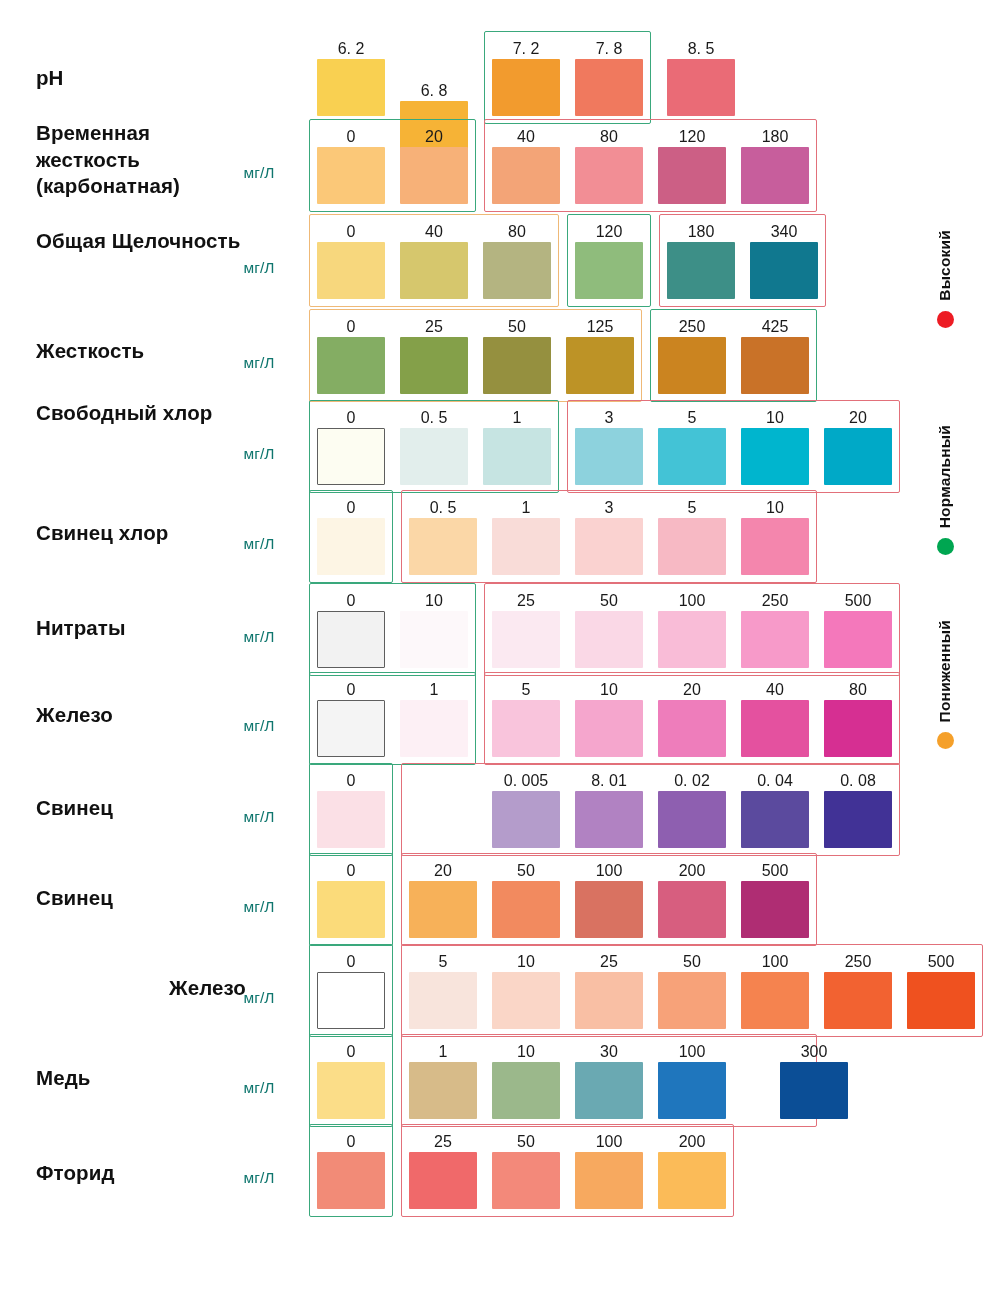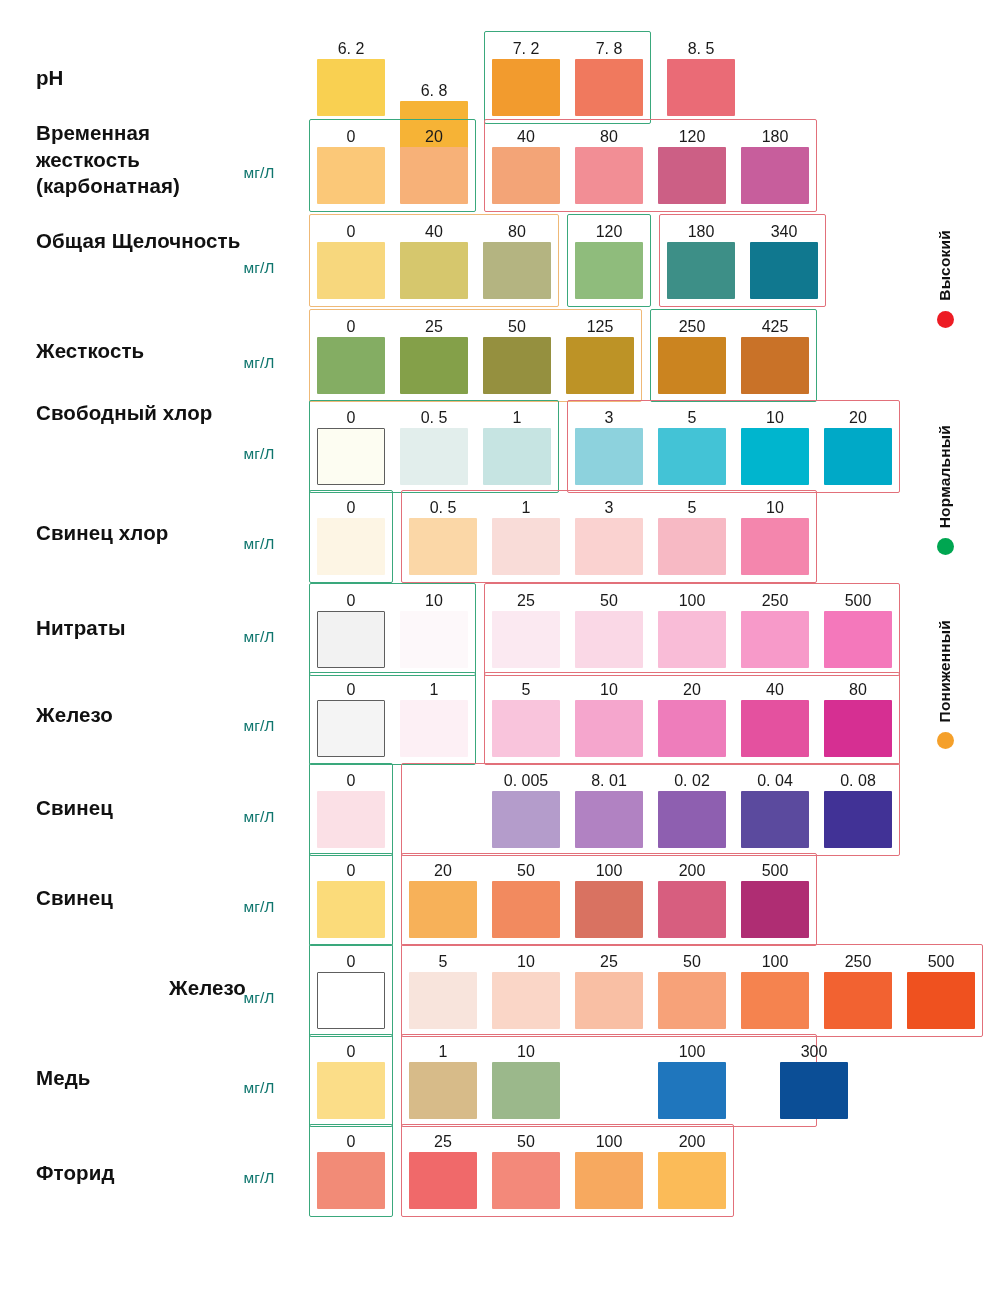--- a/index.html
+++ b/index.html
@@ -474,20 +474,24 @@
           <div class="cell-swatch" style="background: rgb(251, 221, 136);"></div>
         </div>
         <div class="cell" style="left: 409px; top: 0px; height: 80px;">
           <div class="cell-value">1</div>
           <div class="cell-swatch" style="background: rgb(215, 187, 137);"></div>
         </div>
         <div class="cell" style="left: 492px; top: 0px; height: 80px;">
           <div class="cell-value">10</div>
           <div class="cell-swatch" style="background: rgb(155, 184, 139);"></div>
         </div>
+        <div class="cell" style="left: 575px; top: 0px; height: 80px;">
+          <div class="cell-value">30</div>
+          <div class="cell-swatch" style="background: rgb(106, 169, 178);"></div>
+        </div>
         <div class="cell" style="left: 658px; top: 0px; height: 80px;">
           <div class="cell-value">100</div>
           <div class="cell-swatch" style="background: rgb(31, 118, 189);"></div>
         </div>
         <div class="cell" style="left: 780px; top: 0px; height: 80px;">
           <div class="cell-value">300</div>
           <div class="cell-swatch" style="background: rgb(11, 78, 150);"></div>
         </div>
       </div>
       <div class="row" style="top: 1133px; height: 93px;">

